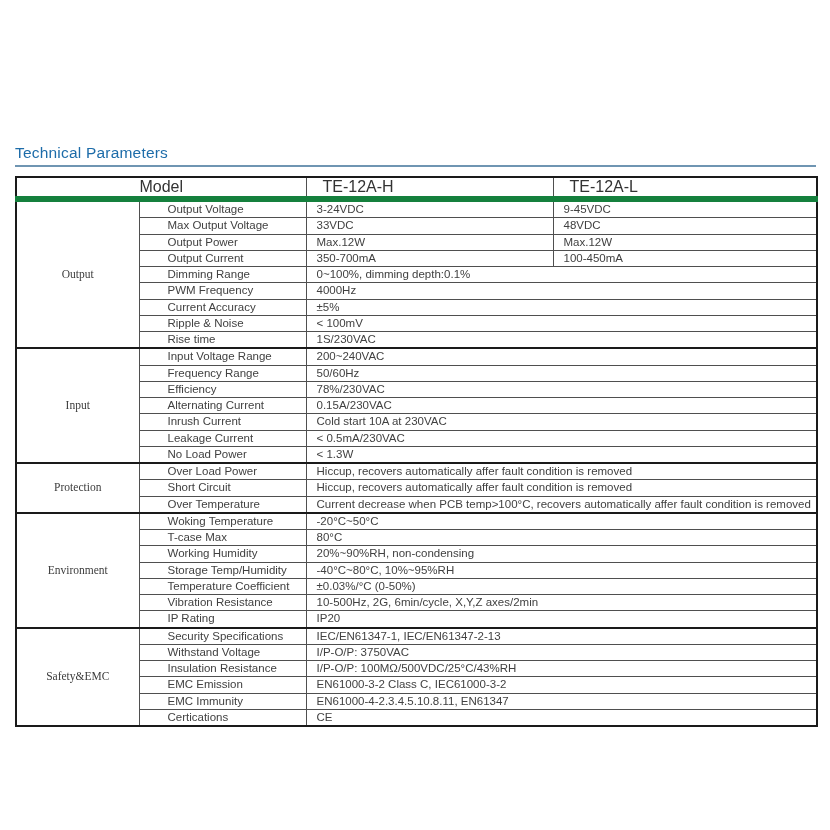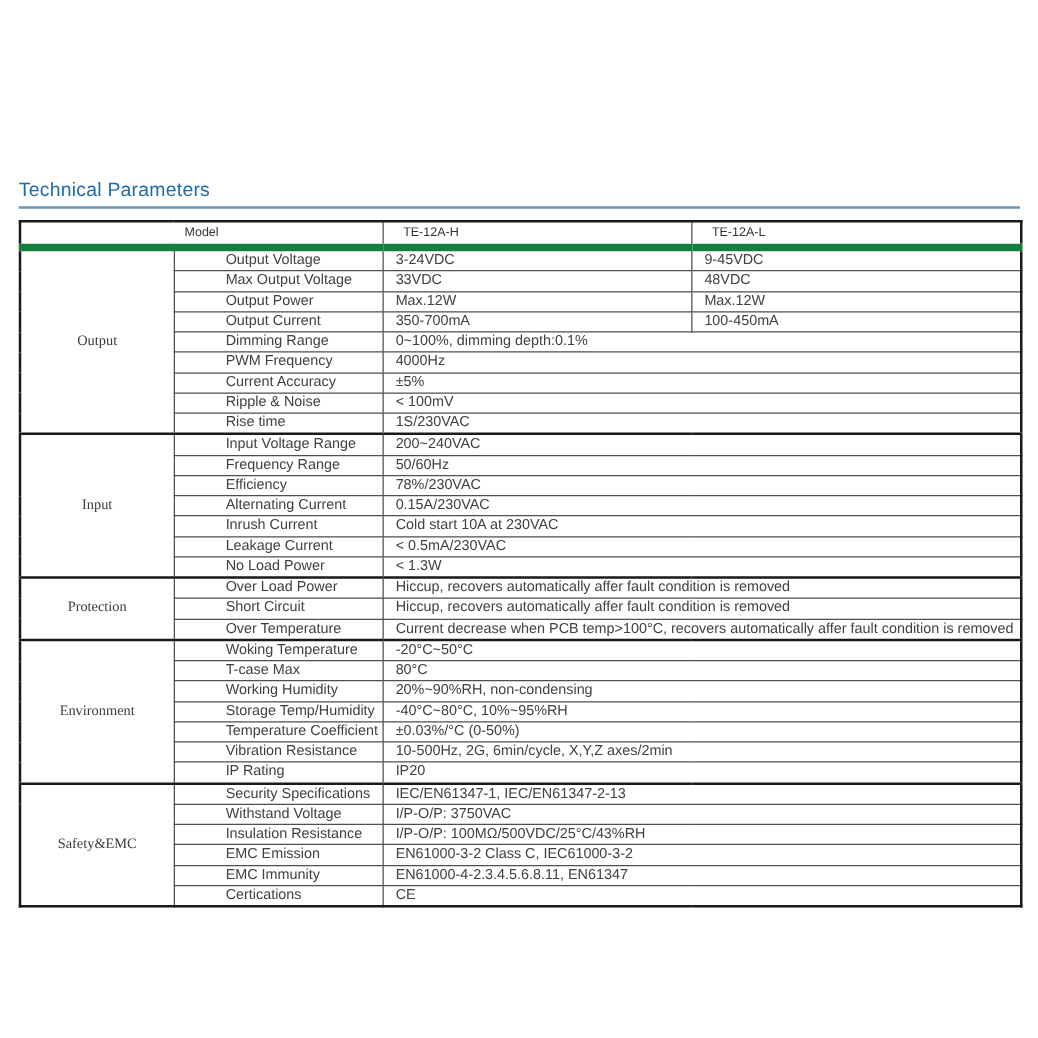--- a/index.html
+++ b/index.html
@@ -45,38 +45,38 @@
     border: 1px solid #4f4f4f;
     color: #414141;
     font-weight: normal;
     padding: 0;
     white-space: nowrap;
     overflow: hidden;
     vertical-align: middle;
   }
   .spec thead th {
     height: 17px;
-    font-size: 10px;
+    font-size: 16px;
     color: #333333;
     border-bottom: 6px solid #15803d;
   }
   .spec thead th.model { text-align: center; }
   .spec thead th.val   { text-align: left; padding-left: 16px; }
   .spec tbody td {
     height: 15.25px;
     line-height: 15.25px;
     font-size: 11.5px;
   }
   .spec td.group {
     text-align: center;
     font-size: 11.5px;
     color: #3c3c3c;
     font-family: Liberation Serif, serif;
   }
-  .spec td.param { padding-left: 41px; }
+  .spec td.param { padding-left: 28px; }
   .spec td.val   { padding-left: 10px; }
   .spec tr.group-start td { border-top: 2px solid #1a1a1a; }
 </style>
 </head>
 <body>
 
 <div class="page">
 
   <div class="title" style="color: rgb(29, 108, 169);">Technical Parameters</div>
 
@@ -221,21 +221,21 @@
         <tr>
           <td class="param">Insulation Resistance</td>
           <td class="val" colspan="2">I/P-O/P: 100MΩ/500VDC/25°C/43%RH</td>
         </tr>
         <tr>
           <td class="param">EMC Emission</td>
           <td class="val" colspan="2">EN61000-3-2 Class C, IEC61000-3-2</td>
         </tr>
         <tr>
           <td class="param">EMC Immunity</td>
-          <td class="val" colspan="2">EN61000-4-2.3.4.5.6.8.11, EN61347</td>
+          <td class="val" colspan="2">EN61000-4-2.3.4.5.10.8.11, EN61347</td>
         </tr>
         <tr>
           <td class="param">Certications</td>
           <td class="val" colspan="2">CE</td>
         </tr>
       </tbody>
   </table>
 
 </div>
 

